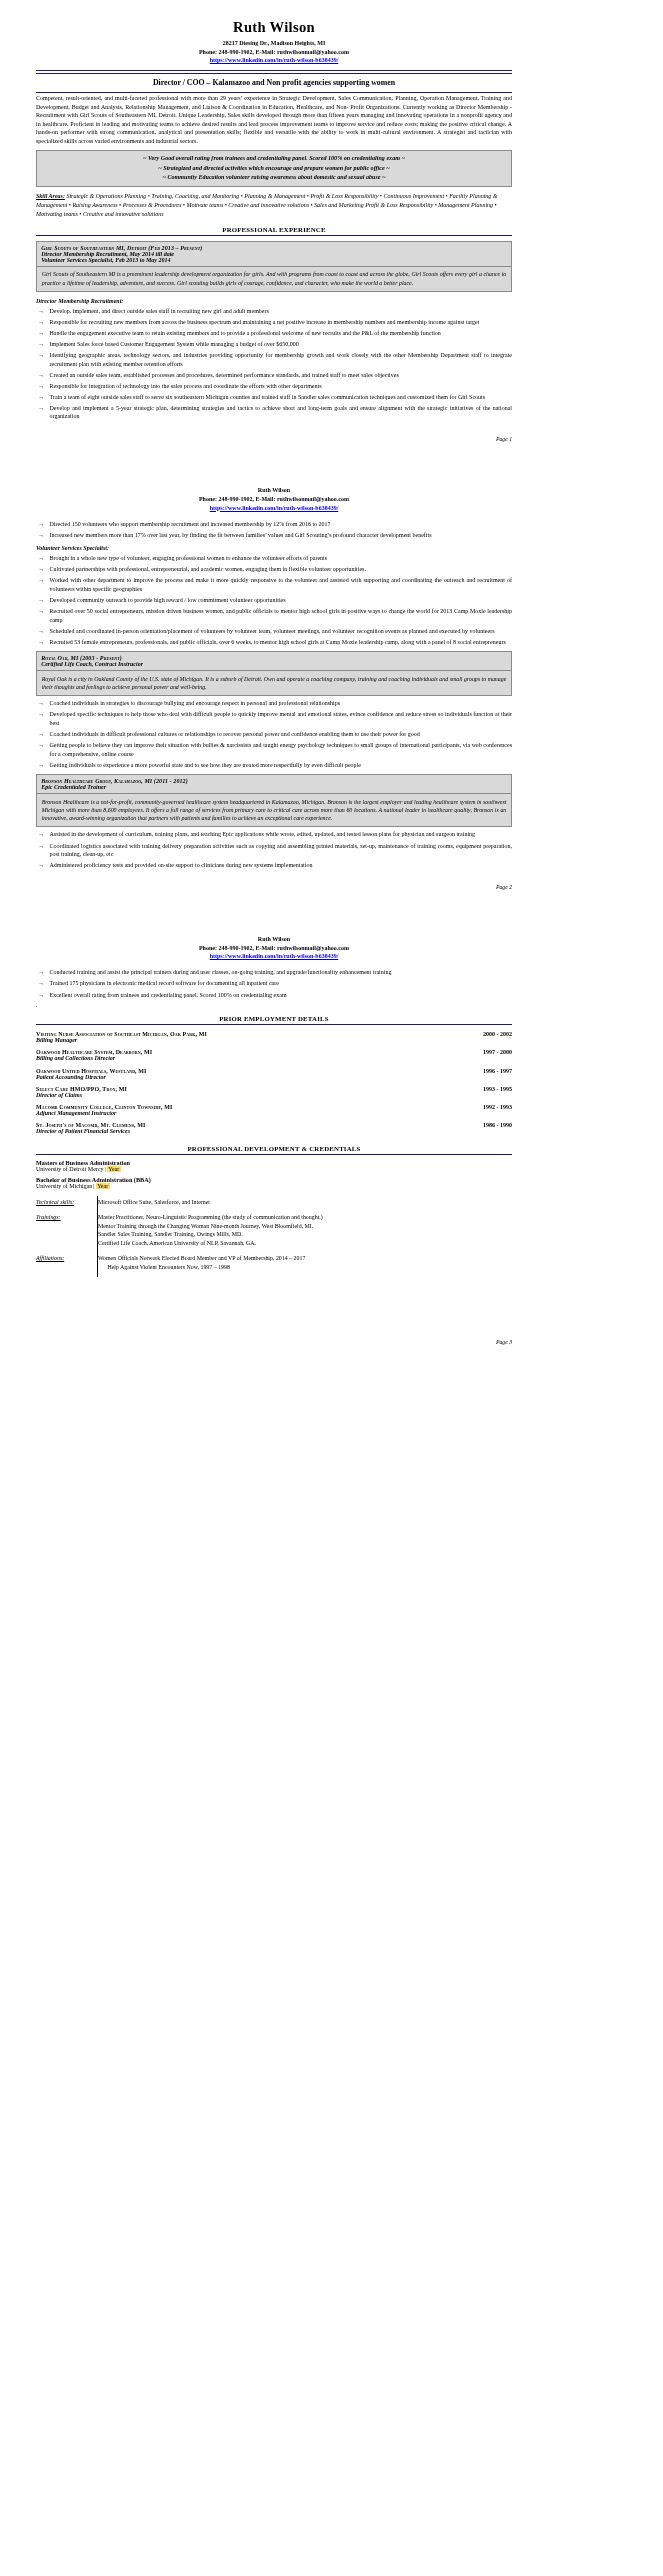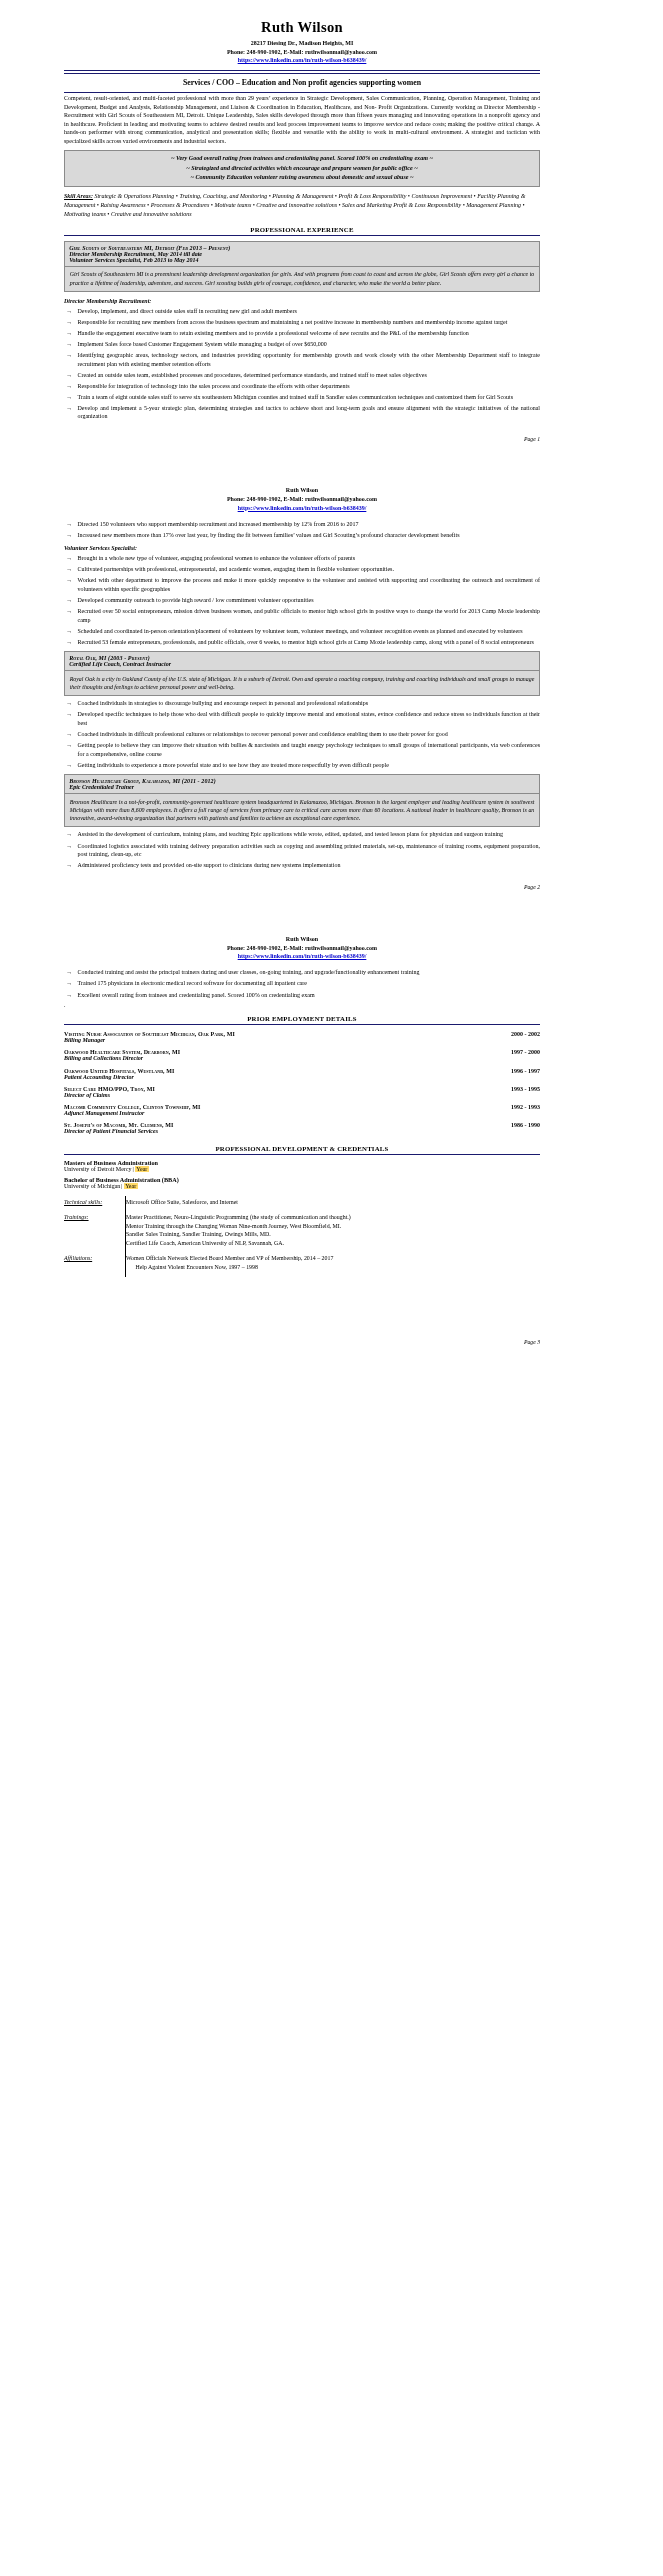--- a/index.html
+++ b/index.html
@@ -10,21 +10,20 @@
   body {
     font-family: "Liberation Serif", serif;
     color: #000000;
     width: 664px;
   }
   .page {
     width: 548px;
     position: relative;
     box-sizing: border-box;
     padding: 11.5px 36px 0 36px;
-    margin-left: 28px;
   }
   .page-sep { height: 27px; }
 
   
   .res-name {
     text-align: center;
     font-size: 14.6px;
     font-weight: bold;
     letter-spacing: 0.3px;
     margin: 7.3px 0 3.1px 0;
@@ -255,21 +254,21 @@
   <div class="res-contact">28217 Diesing Dr., Madison Heights, MI</div>
   <div class="res-contact">Phone: 248-990-1902, E-Mail: ruthwilsonmail@yahoo.com</div>
   <div class="res-contact">
     <a href="#">https://www.linkedin.com/in/ruth-wilson-b638439/</a>
   </div>
 
   <hr class="rule-thick">
   <div style="height:1.6px"></div>
   <hr class="rule-thin">
 
-  <div class="headline">Services / COO – Education and Non profit agencies supporting women</div>
+  <div class="headline">Director / COO – Kalamazoo and Non profit agencies supporting women</div>
   <hr class="rule-thin">
 
   <div class="summary">Competent, result-oriented, and multi-faceted professional with more than 29 years’ experience in Strategic Development, Sales Communication, Planning, Operation Management, Training and Development, Budget and Analysis, Relationship Management, and Liaison &amp; Coordination in Education, Healthcare, and Non- Profit Organizations. Currently working as Director Membership - Recruitment with Girl Scouts of Southeastern MI, Detroit. Unique Leadership, Sales skills developed through more than fifteen years managing and innovating operations in a nonprofit agency and in healthcare. Proficient in leading and motivating teams to achieve desired results and lead process improvement teams to improve service and reduce costs; making the positive critical change. A hands-on performer with strong communication, analytical and presentation skills; flexible and versatile with the ability to work in multi-cultural environment. A strategist and tactician with specialized skills across varied environments and industrial sectors.</div>
 
   <div class="greybox">
     <div class="line">~ Very Good overall rating from trainees and credentialing panel.  Scored 100% on credentialing exam ~</div>
     <div class="line">~ Strategized and directed activities which encourage and prepare women for public office ~</div>
     <div class="line">~ Community Education volunteer raising awareness about domestic and sexual abuse ~</div>
   </div>
 

